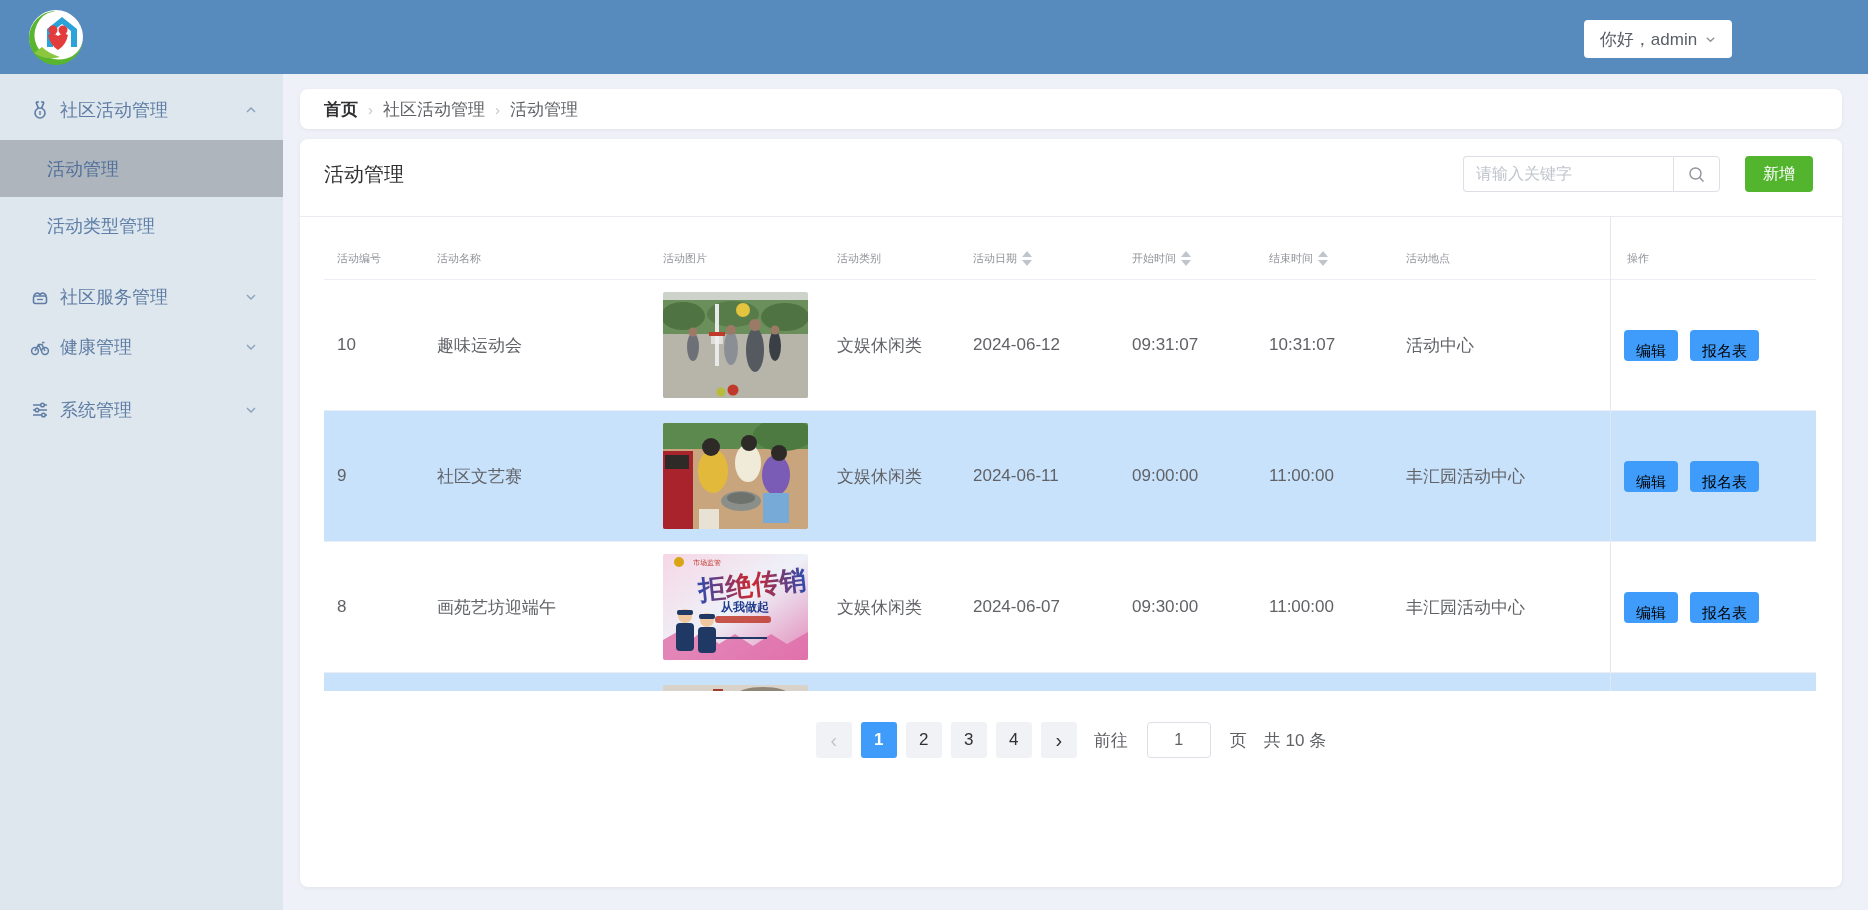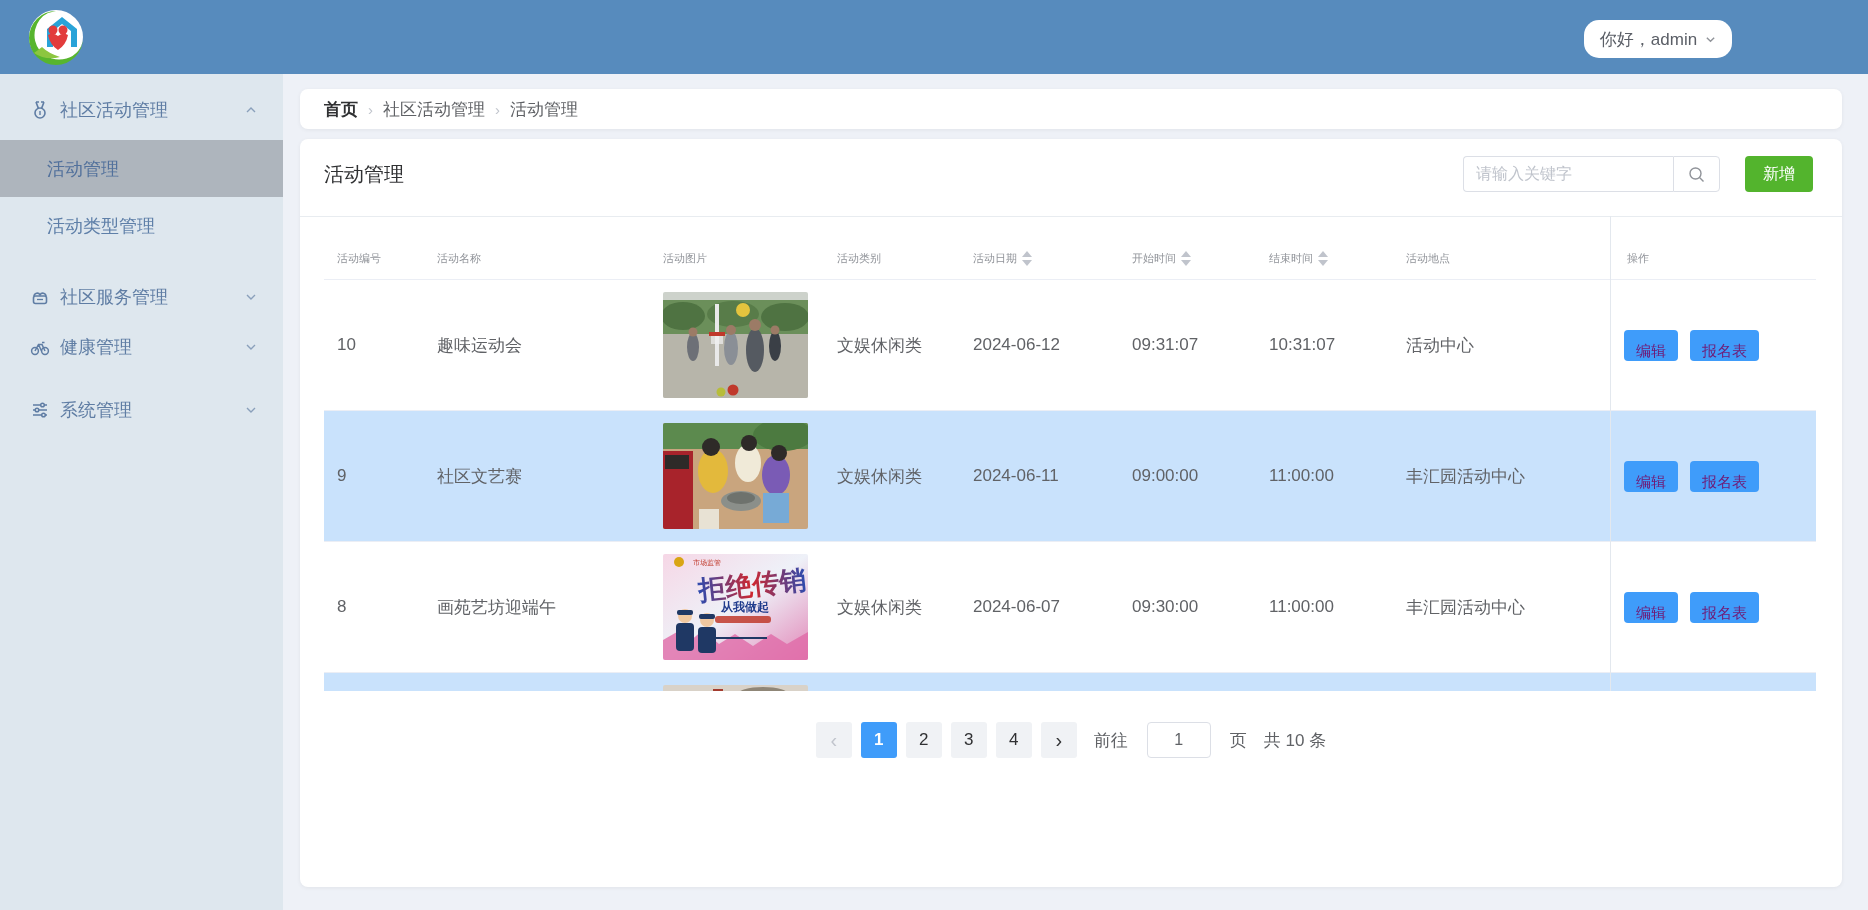--- a/index.html
+++ b/index.html
@@ -4,21 +4,21 @@
 <style>
   * { margin:0; padding:0; box-sizing:border-box; }
   html,body { width:1868px; height:910px; overflow:hidden; }
   body { font-family:"Liberation Sans","DejaVu Sans",sans-serif; background:#eef1f7; }
   #app { position:relative; width:1868px; height:910px; }
 
   
   .header { position:absolute; left:0; top:0; width:1868px; height:74px; background:#578bbd; display:flex; align-items:center; }
   .logo { position:absolute; left:26px; top:7px; width:60px; height:60px; }
   .app-title { position:absolute; left:95px; top:18px; font-size:30px; font-weight:bold; color:#0c0c0c; letter-spacing:1px; }
-  .user-chip { position:absolute; left:1584px; top:20px; width:148px; height:38px; background:#ffffff; border-radius:15px; display:flex; align-items:center; justify-content:center; gap:8px; cursor:pointer; }
+  .user-chip { position:absolute; left:1584px; top:20px; width:148px; height:38px; background:#ffffff; border-radius:4px; display:flex; align-items:center; justify-content:center; gap:8px; cursor:pointer; }
   .user-chip span { font-size:17px; color:#5a5e66; }
   .chev { width:11px; height:11px; display:inline-block; }
 
   
   .sidebar { position:absolute; left:0; top:74px; width:283px; height:836px; background:#dee7ee; }
   .menu-item { position:absolute; left:0; width:283px; height:48px; display:flex; align-items:center; cursor:pointer; color:#5f7da4; font-size:18px; }
   .menu-item .micon { position:absolute; left:30px; width:20px; height:20px; }
   .menu-item .mlabel { position:absolute; left:60px; }
   .menu-item .mchev { position:absolute; right:26px; width:12px; height:12px; }
   .sub-item { position:absolute; left:0; width:283px; height:57px; display:flex; align-items:center; cursor:pointer; color:#5e7fa8; font-size:18px; }
@@ -51,21 +51,21 @@
   .carets { display:inline-flex; flex-direction:column; gap:3px; cursor:pointer; }
   .caret-up { width:0; height:0; border-left:5px solid transparent; border-right:5px solid transparent; border-bottom:6px solid #c0c4cc; }
   .caret-down { width:0; height:0; border-left:5px solid transparent; border-right:5px solid transparent; border-top:6px solid #c0c4cc; }
 
   .tbody { position:absolute; left:24px; top:141px; width:1492px; height:411px; overflow:hidden; }
   .trow { width:1492px; height:131px; border-bottom:1px solid #ebeef5; color:#606266; font-size:17px; background:#fff; }
   .trow.highlight { background:#c9e2fc; }
   .cell.pad { padding-left:13px; }
   .photo { width:145px; height:106px; border-radius:2px; overflow:hidden; display:block; }
   .actions { display:flex; gap:12px; padding-left:14px; }
-  .act-btn { height:31px; padding:12px 12px; background:#3f9cfa; color:#701a75; font-size:15px; border:none; border-radius:4px; cursor:pointer; }
+  .act-btn { height:31px; padding:12px 12px; background:#3f9cfa; color:#000000; font-size:15px; border:none; border-radius:4px; cursor:pointer; }
 
   
   .pagination { position:absolute; left:0; top:583px; width:1542px; height:36px; display:flex; align-items:center; justify-content:center; gap:9px; }
   .pg-btn { width:36px; height:36px; border-radius:3px; background:#f0f2f5; display:flex; align-items:center; justify-content:center; font-size:17px; color:#303133; cursor:pointer; border:none; }
   .pg-btn.disabled { color:#c0c4cc; cursor:default; }
   .pg-btn.active { background:#3f9cfa; color:#fff; font-weight:bold; }
   .pg-arrow { font-size:20px; line-height:1; }
   .pg-text { font-size:17px; color:#606266; margin-left:8px; }
   .pg-goto { width:64px; height:36px; border:1px solid #dcdfe6; border-radius:4px; text-align:center; font-size:16px; color:#606266; margin:0 10px; outline:none; }
 </style>

